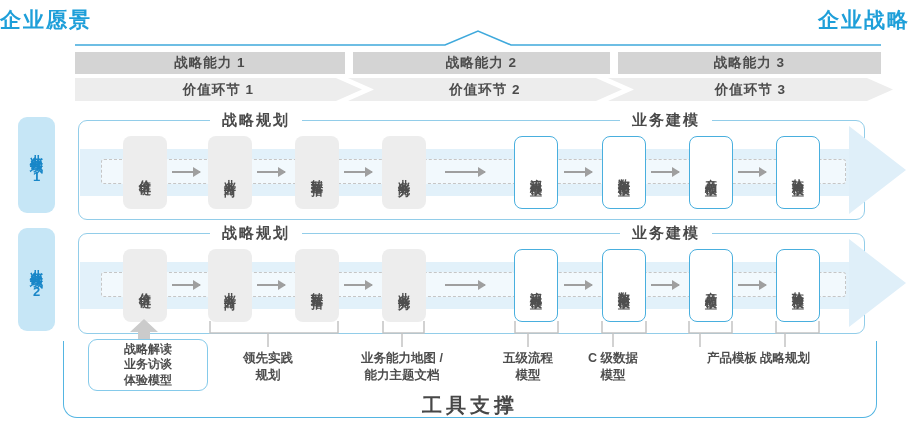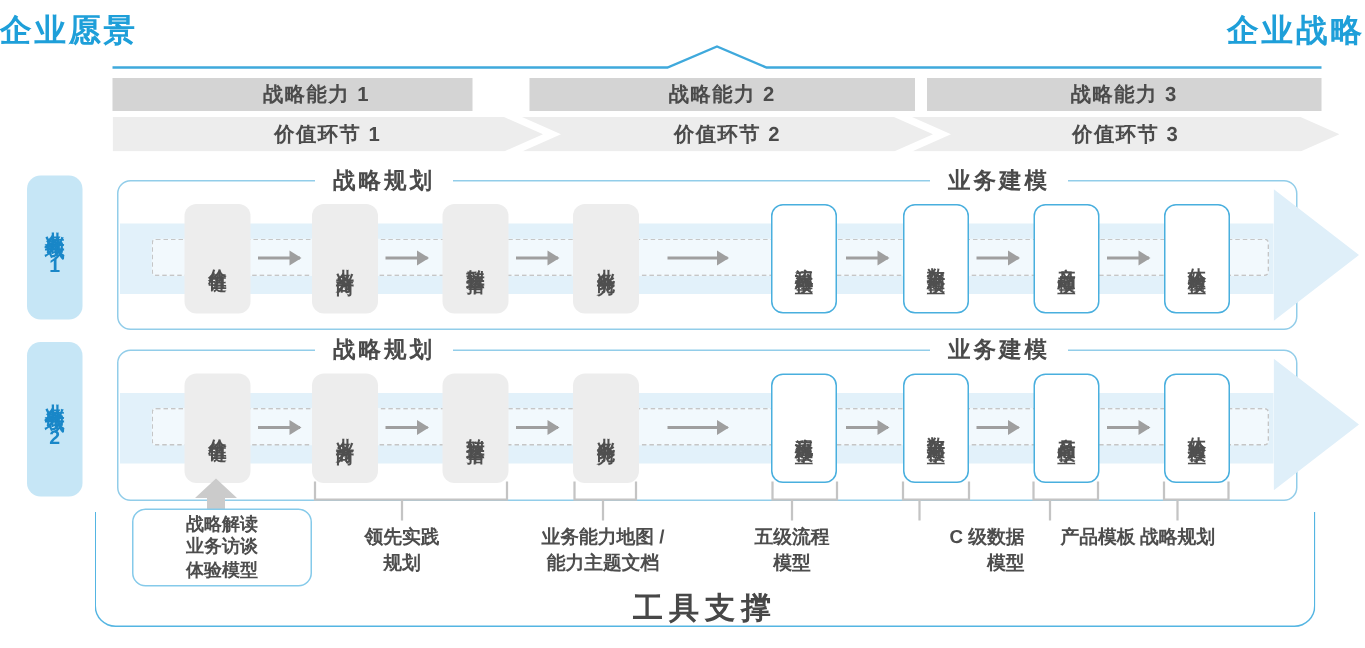--- a/index.html
+++ b/index.html
@@ -63,21 +63,21 @@
 <div class="canvas">
 
   <div class="titles">
     <span>企业愿景</span>
     <span>企业战略</span>
   </div>
   <svg class="hline" width="910" height="20">
     <path d="M75 17 H445 L478 3 L511 17 H881" fill="none" stroke="#3FA9DC" stroke-width="1.6"></path>
   </svg>
 
-  <div class="capband" style="left:75px;width:208px;padding-left:32px;">战略能力 1</div>
+  <div class="capband" style="left:75px;width:270px;">战略能力 1</div>
   <div class="capband" style="left:353px;width:257px;">战略能力 2</div>
   <div class="capband" style="left:618px;width:263px;">战略能力 3</div>
 
   <div class="chev" style="left:75px;width:287px;clip-path:polygon(0 0,261px 0,287px 50%,261px 100%,0 100%);">价值环节 1</div>
   <div class="chev" style="left:348px;width:274px;clip-path:polygon(0 0,248px 0,274px 50%,248px 100%,0 100%,26px 50%);">价值环节 2</div>
   <div class="chev" style="left:608px;width:285px;clip-path:polygon(0 0,259px 0,285px 50%,259px 100%,0 100%,26px 50%);">价值环节 3</div>
 
   <div class="domain" style="top:117px;height:96px;">
     <span>业务领域 1</span>
   </div>
@@ -186,21 +186,21 @@
       <span>规划</span>
   </div>
   <div class="tlabel" style="left:332px;">
     <span>业务能力地图 /</span>
       <span>能力主题文档</span>
   </div>
   <div class="tlabel" style="left:458px;">
     <span>五级流程</span>
       <span>模型</span>
   </div>
-  <div class="tlabel" style="left:543px;text-align:right;">
+  <div class="tlabel" style="left:543px;">
     <span>C 级数据</span>
       <span>模型</span>
   </div>
   <div class="tlabel" style="left:662px;">
     <span>产品模板</span>
   </div>
   <div class="tlabel" style="left:715px;">
     <span>战略规划</span>
   </div>
 

